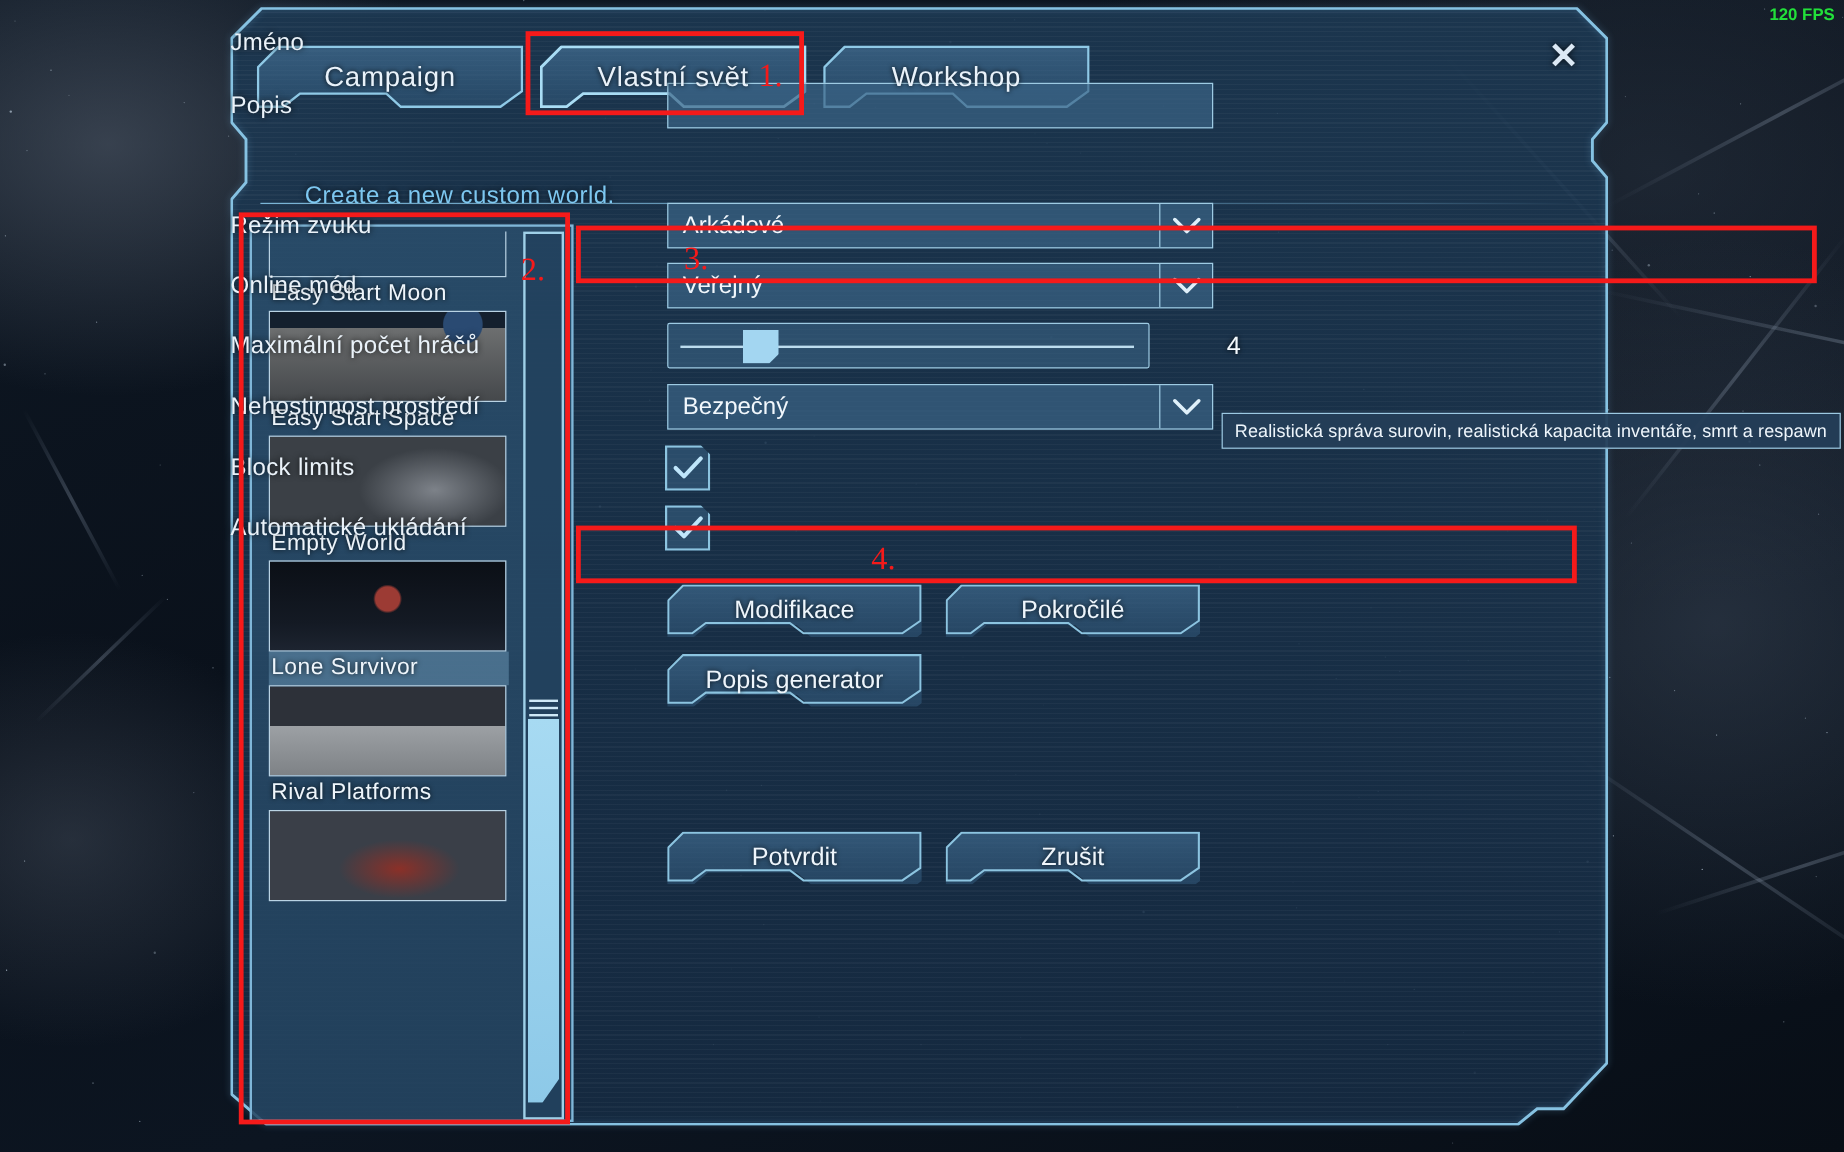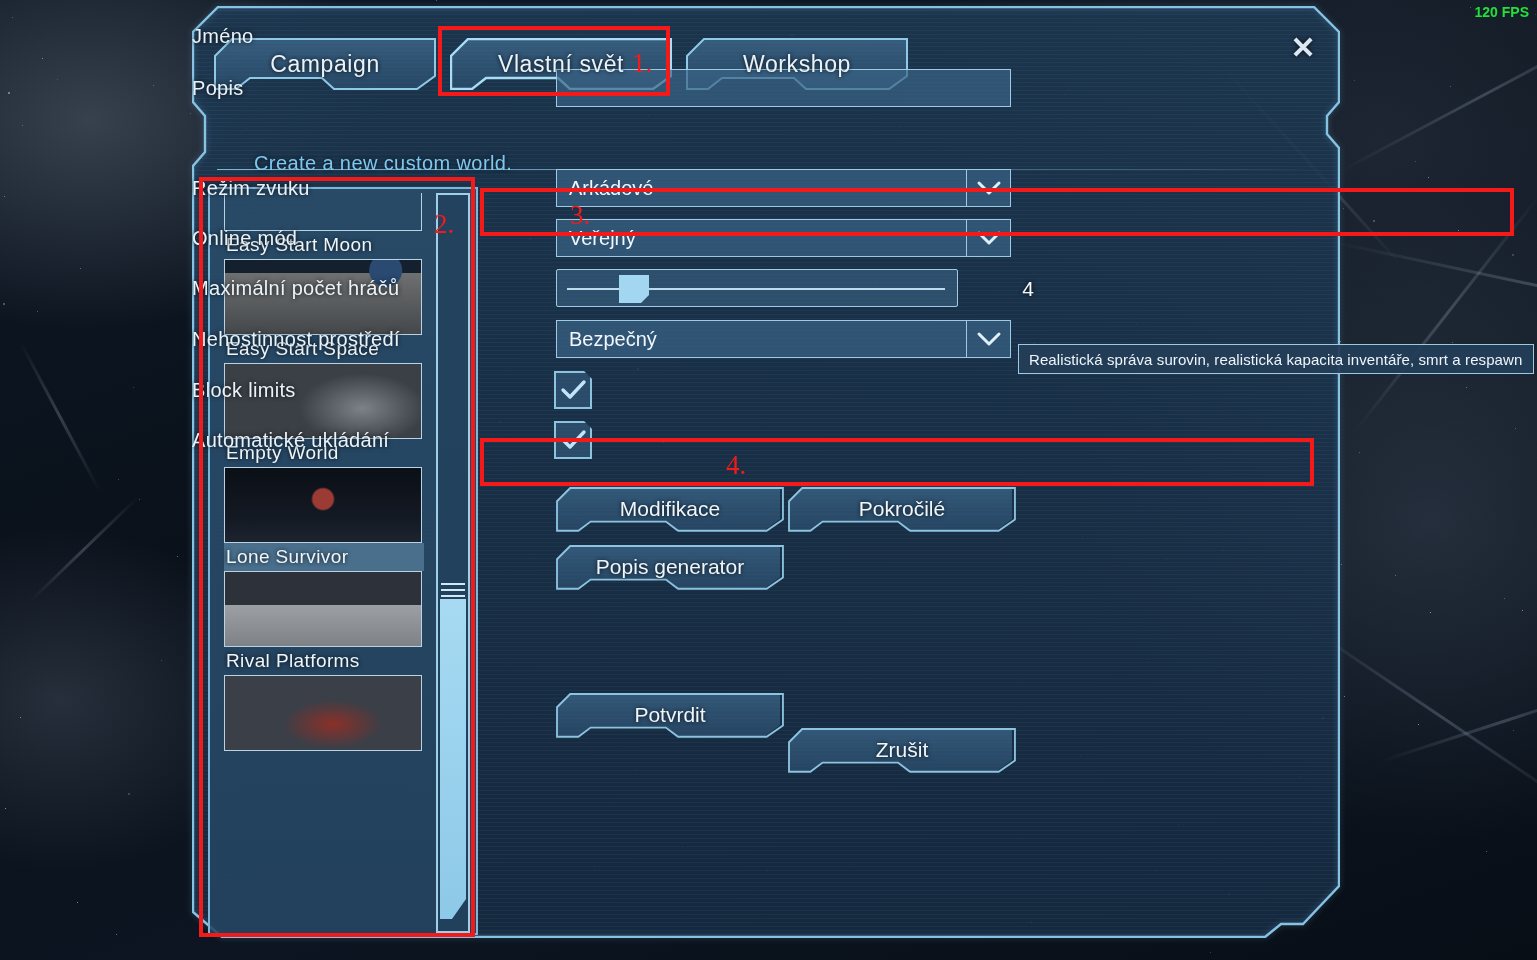--- a/index.html
+++ b/index.html
@@ -203,21 +203,21 @@
   
   #tooltip{
     position:absolute; left:1018px; top:344px; width:516px; height:30px;
     background:rgba(36,62,88,.94); border:1px solid #9dc9e2;
     display:flex; align-items:center; padding:0 10px;
     font-size:15px; color:#eef5fb; letter-spacing:.1px; white-space:nowrap; z-index:40;
   }
 
   
   .abtn{
-    position:absolute; height:44px; width:228px;
+    position:absolute; height:44px; width:212px;
     display:flex; align-items:center; justify-content:center;
     font-size:21px; color:#eef5fb; cursor:pointer; text-shadow:0 0 4px rgba(0,0,0,.8);
   }
   .abtn .skin{
     position:absolute; inset:0;
     background:linear-gradient(180deg, rgba(63,106,142,.70), rgba(44,80,112,.68));
     clip-path:polygon(14px 0,224px 0,224px 32px,208px 44px,120px 44px,108px 34px,34px 34px,22px 44px,0 44px,0 14px);
   }
   .abtn .outline{ position:absolute; inset:0; }
   .abtn span{ position:relative; z-index:3; }
@@ -625,21 +625,21 @@
     <div class="abtn" style="left:364px; top:687px;">
       <div class="skin"></div>
       <div class="outline">
         <svg viewBox="0 0 224 44" preserveAspectRatio="none">
           <path d="M14 1 L223 1 L223 32 L207 43 L120 43 L108 34 L34 34 L22 43 L1 43 L1 14 Z" fill="none" stroke="#8cc4e0" stroke-width="1.8"></path>
         </svg>
       </div>
       <span>Potvrdit</span>
     </div>
 
-    <div class="abtn" style="left:596px; top:687px;margin-top:35px;">
+    <div class="abtn" style="left:596px; top:687px;">
       <div class="skin"></div>
       <div class="outline">
         <svg viewBox="0 0 224 44" preserveAspectRatio="none">
           <path d="M14 1 L223 1 L223 32 L207 43 L120 43 L108 34 L34 34 L22 43 L1 43 L1 14 Z" fill="none" stroke="#8cc4e0" stroke-width="1.8"></path>
         </svg>
       </div>
       <span>Zrušit</span>
     </div>
 
   </div>

